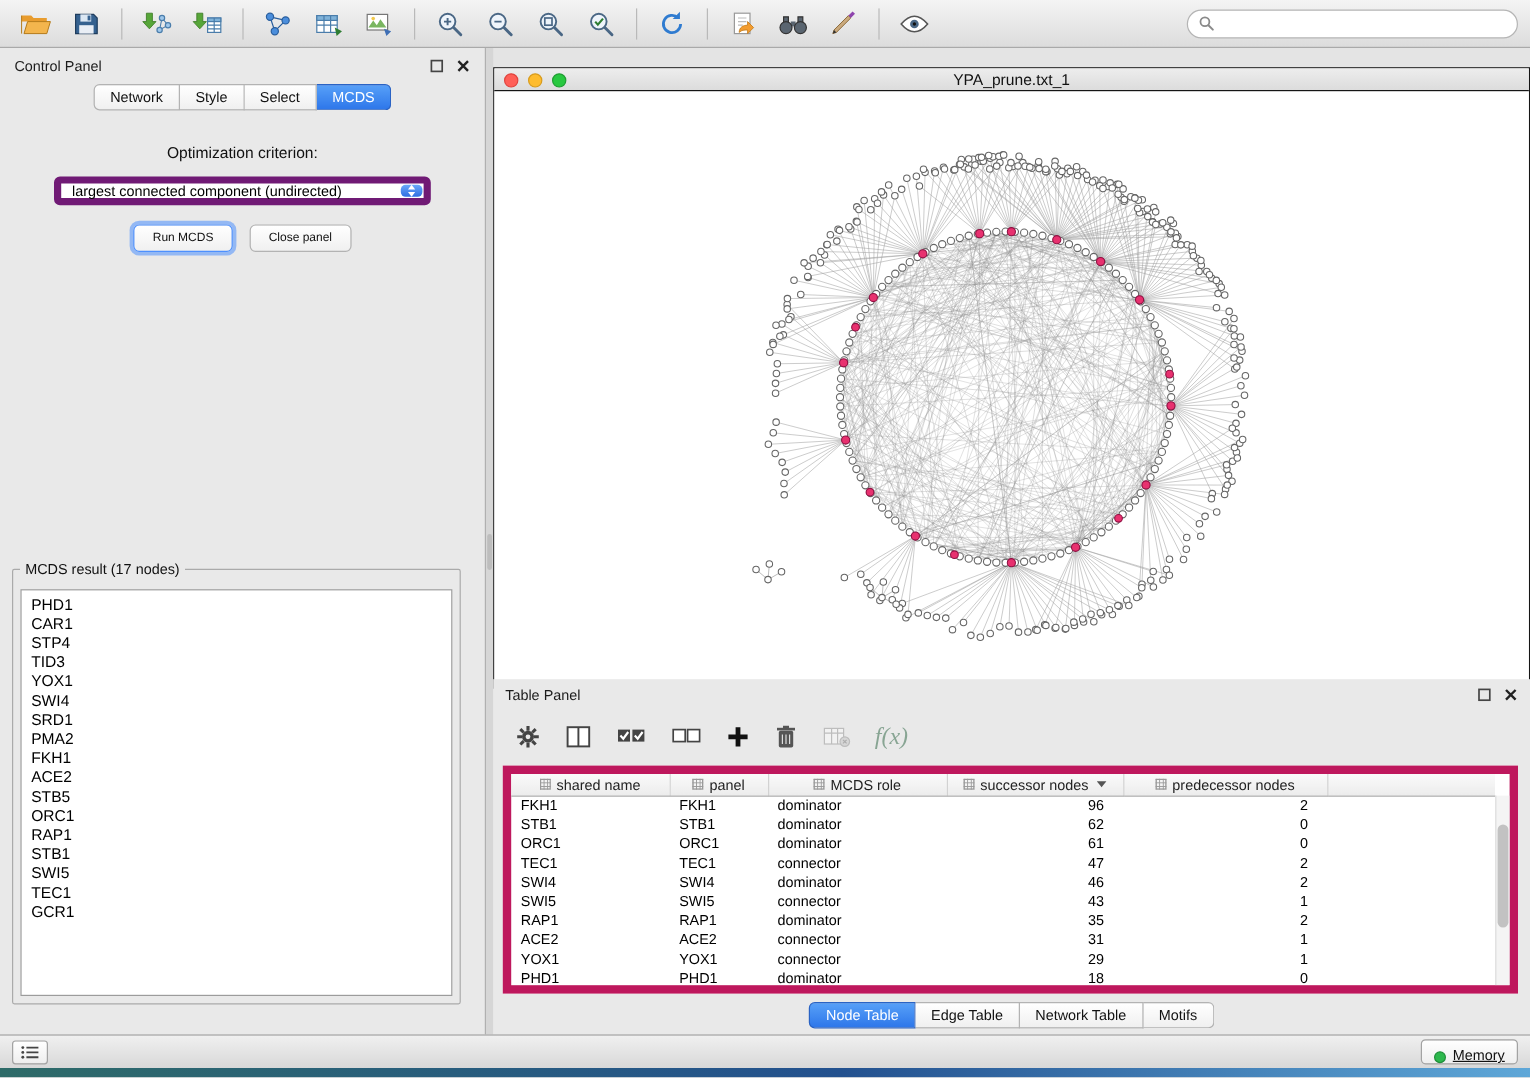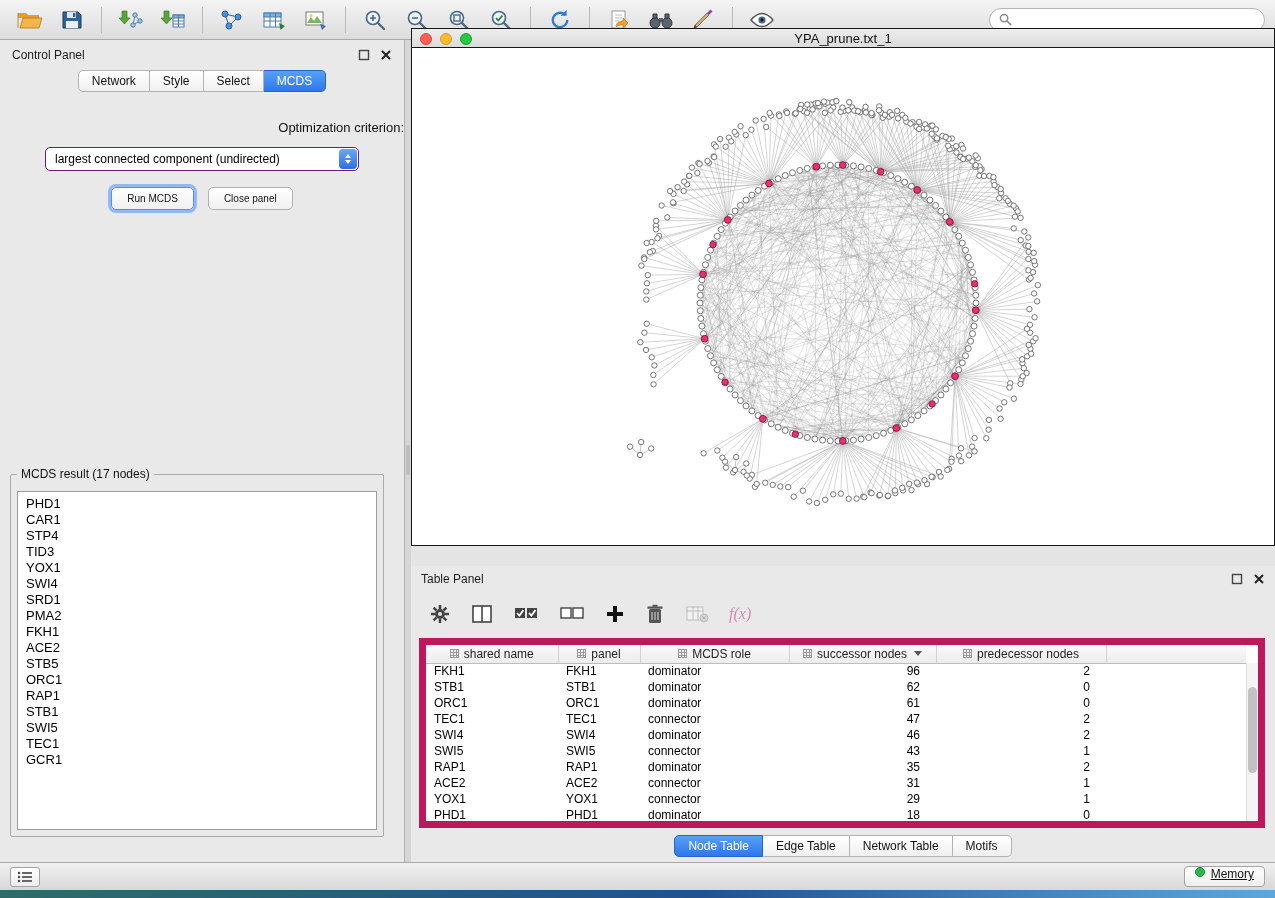--- a/index.html
+++ b/index.html
@@ -22,22 +22,22 @@
     background:#e9e9e9; border-right:1px solid #b0b0b0; }
   .cp-header { height:30px; display:flex; align-items:center; padding:0 12px; }
   .cp-title { font-size:12px; color:#1c1c1c; }
   .win-icons { margin-left:auto; display:flex; gap:10px; align-items:center; }
   .seg-tabs { display:flex; justify-content:center; }
   .seg-tab { font-size:12px; line-height:20px; height:22px; padding:0 13px; color:#111;
     background:linear-gradient(#ffffff,#f0f0f0); border:1px solid #b3b3b3; border-left:none; }
   .seg-tab:first-child { border-left:1px solid #b3b3b3; border-radius:5px 0 0 5px; }
   .seg-tab:last-child { border-radius:0 5px 5px 0; }
   .seg-tab.active { background:linear-gradient(#57a0f8,#2e77ea); border-color:#2a63c4; color:#fff; }
-  .opt-label { text-align:right; margin-top:28px; font-size:13px; color:#111; }
-  .dropdown { width:314px; height:24px; margin:12px auto 0; background:#fff; border:1px solid #701a75;
+  .opt-label { text-align:center; margin-top:28px; font-size:13px; color:#111; }
+  .dropdown { width:314px; height:24px; margin:12px auto 0; background:#fff; border:6px solid #701a75;
     border-radius:5px; display:flex; align-items:center; padding-left:9px; position:relative; font-size:12px; }
   .dd-stepper { position:absolute; right:1px; top:1px; bottom:1px; width:18px; border-radius:4px;
     background:linear-gradient(#6aa7f9,#2e6fe2); display:flex; flex-direction:column; align-items:center; justify-content:center; }
   .dd-up { width:0; height:0; border-left:3.5px solid transparent; border-right:3.5px solid transparent; border-bottom:4.5px solid #fff; margin-bottom:2px; }
   .dd-down { width:0; height:0; border-left:3.5px solid transparent; border-right:3.5px solid transparent; border-top:4.5px solid #fff; }
   .btn-row { display:flex; justify-content:center; gap:14px; margin-top:16px; }
   .mac-btn { height:23px; padding:0 15px; background:linear-gradient(#ffffff,#f0f0f0);
     border:1px solid #b3b3b3; border-radius:5px; font-size:10px; font-family:"Liberation Sans",sans-serif; color:#111; }
   .mac-btn.focused { box-shadow:0 0 0 3px rgba(77,144,254,.55); border-color:#4d90fe; }
   .result-box { position:absolute; left:10px; right:20px; top:427px; bottom:25px;
@@ -45,39 +45,39 @@
   .result-box legend { font-size:12px; padding:0 4px; margin-left:6px; color:#111; }
   .result-list { position:absolute; left:6px; right:6px; top:10px; bottom:6px; background:#fff;
     border:1px solid #9c9c9c; padding:4px 0; overflow:hidden; font-size:13px; }
   .result-item { height:16px; line-height:16px; padding:0 8px; color:#000; }
 
   
   .v-splitter { position:absolute; left:405px; width:6px; top:40px; bottom:36px; background:#d6d6d6; }
   .v-splitter .grip { position:absolute; top:405px; left:1px; width:4px; height:30px; background:#bdbdbd; border-radius:2px; }
 
   
-  .network-window { position:absolute; left:411px; top:28px; width:864px; height:518px;
+  .network-window { position:absolute; left:411px; top:56px; width:864px; height:518px;
     border:1px solid #151515; background:#fff; }
   .net-titlebar { position:relative; height:19px; background:linear-gradient(#ededed,#dcdcdc); border-bottom:1px solid #151515; }
   .traffic { position:absolute; left:8px; top:3.5px; display:flex; gap:8px; }
   .tl { width:12px; height:12px; border-radius:50%; }
   .tl.red { background:#ff5f57; border:1px solid #e0443e; }
   .tl.yellow { background:#febc2e; border:1px solid #d89c1e; }
   .tl.green { background:#28c840; border:1px solid #1f9e32; }
   .net-title { position:absolute; left:0; right:0; top:2px; text-align:center; font-size:13px; color:#111; }
   .net-canvas { width:862px; height:497px; background:#ffffff; }
 
   
   .table-panel { position:absolute; left:411px; top:566px; width:864px; height:296px; background:#e9e9e9; }
   .tp-header { height:26px; display:flex; align-items:center; padding:0 10px; }
   .tp-title { font-size:12px; color:#1c1c1c; }
   .tp-toolbar { height:44px; display:flex; align-items:center; gap:20px; padding:0 18px; }
   .tp-ico { display:flex; align-items:center; justify-content:center; }
   .tp-ico.disabled { opacity:.45; }
-  .fx { font-family:"Liberation Serif", serif; font-style:italic; font-size:16px; color:#be185d; }
+  .fx { font-family:"Liberation Serif", serif; font-style:italic; font-size:20px; color:#14532d; }
   .table-wrap { position:absolute; left:8px; right:10px; top:72px; bottom:34px; background:#fff;
     border:7px solid #be185d; overflow:hidden; }
   table.node-table { width:calc(100% - 12px); border-collapse:collapse; table-layout:fixed; }
   table.node-table th { height:18px; font-weight:normal; font-size:12px; color:#222;
     background:linear-gradient(#fafafa,#ececec); border-right:1px solid #d2d2d2; border-bottom:1px solid #bdbdbd; overflow:hidden; white-space:nowrap; }
   table.node-table th.th-filler { border-right:none; }
   .th-wrap { display:flex; align-items:center; justify-content:center; }
   .hdr-ico { display:inline-block; width:9px; height:9px; margin-right:5px; border:1px solid #9a9a9a;
     background-image:linear-gradient(#9a9a9a 1px,transparent 1px),linear-gradient(90deg,#9a9a9a 1px,transparent 1px);
     background-size:3px 3px; background-position:-1px -1px; }
@@ -89,21 +89,21 @@
   .v-thumb { position:absolute; left:1px; right:1px; top:24px; height:86px; background:#c2c2c2; border-radius:6px; }
   .tp-tabs { position:absolute; left:0; right:0; bottom:5px; display:flex; justify-content:center;text-align:center; }
 
   
   .status-bar { position:absolute; left:0; right:0; bottom:8px; height:28px;
     background:linear-gradient(#f0f0f0,#d8d8d8); border-top:1px solid #a8a8a8;
     display:flex; align-items:center; padding:0 10px; }
   .sb-btn { width:30px; height:20px; border:1px solid #a3a3a3; border-radius:3px;
     background:linear-gradient(#fff,#eee); display:flex; align-items:center; justify-content:center; }
   .memory-btn { margin-left:auto; height:21px; border:1px solid #a3a3a3; border-radius:4px;
-    background:linear-gradient(#fff,#efefef); display:flex; align-items:flex-start; gap:6px; padding:0 10px; font-size:12px; color:#111;text-decoration:underline; }
+    background:linear-gradient(#fff,#efefef); display:flex; align-items:flex-end; gap:6px; padding:0 10px; font-size:12px; color:#111;text-decoration:underline; }
   .mem-dot { width:10px; height:10px; border-radius:50%; background:#2db84d; border:1px solid #1f8f3a; }
   .desktop-strip { position:absolute; left:0; right:0; bottom:0; height:8px;
     background:linear-gradient(90deg,#2e6b68,#23518f 55%,#5ea7d8); }
 </style>
 </head>
 <body>
 
 <div class="app">
 
   <div class="toolbar">

